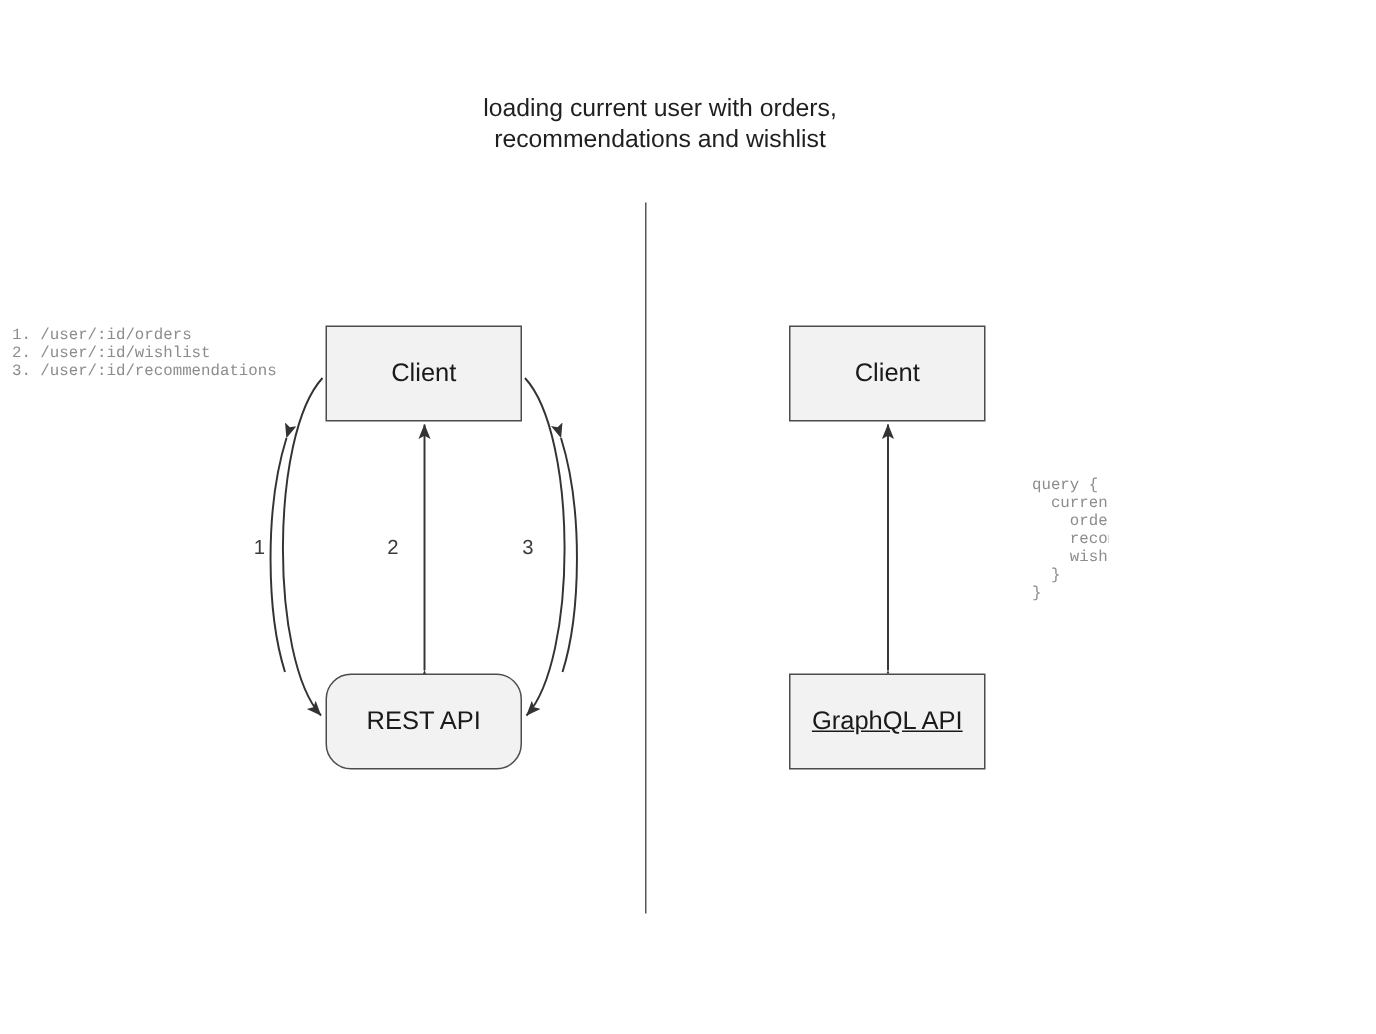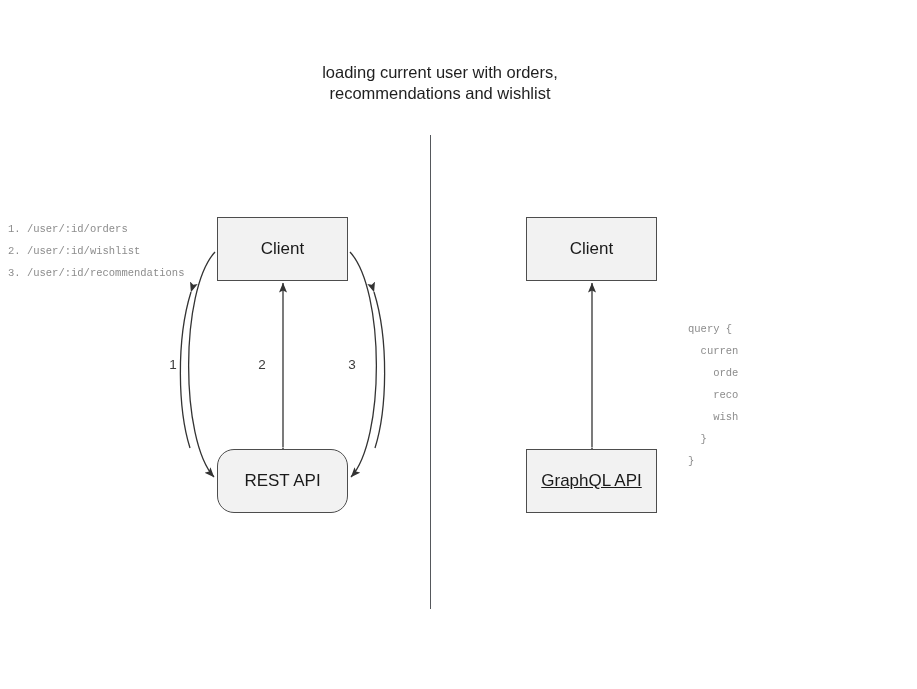--- a/index.html
+++ b/index.html
@@ -84,21 +84,21 @@
   }
   #edge-label-1 { left: 165px; top: 317px; }
   #edge-label-2 { left: 254px; top: 317px; }
   #edge-label-3 { left: 344px; top: 317px; }
 
   
   .code-note {
     position: absolute;
     font-family: "Liberation Mono", "DejaVu Sans Mono", monospace;
     font-size: 10.5px;
-    line-height: 22px;
+    line-height: 12px;
     color: #8c8c8c;
     white-space: pre;
     z-index: 4;
   }
   #rest-endpoints { left: 8px; top: 178px; }
   #graphql-query  { left: 688px; top: 278px; }
 </style>
 </head>
 <body>
 

